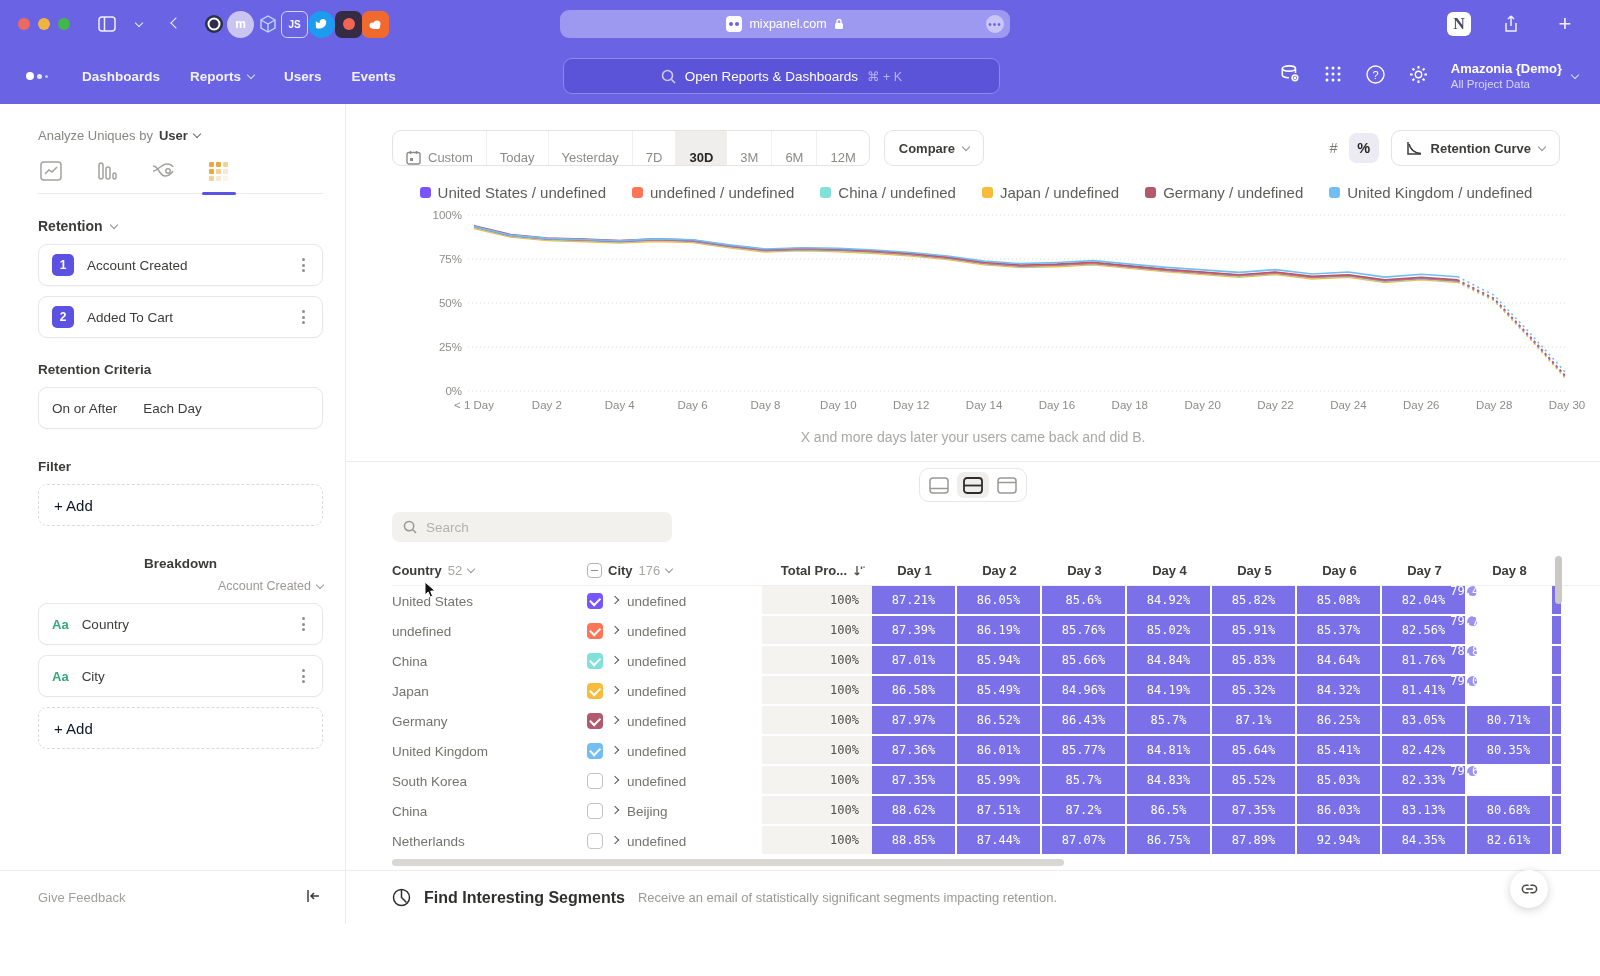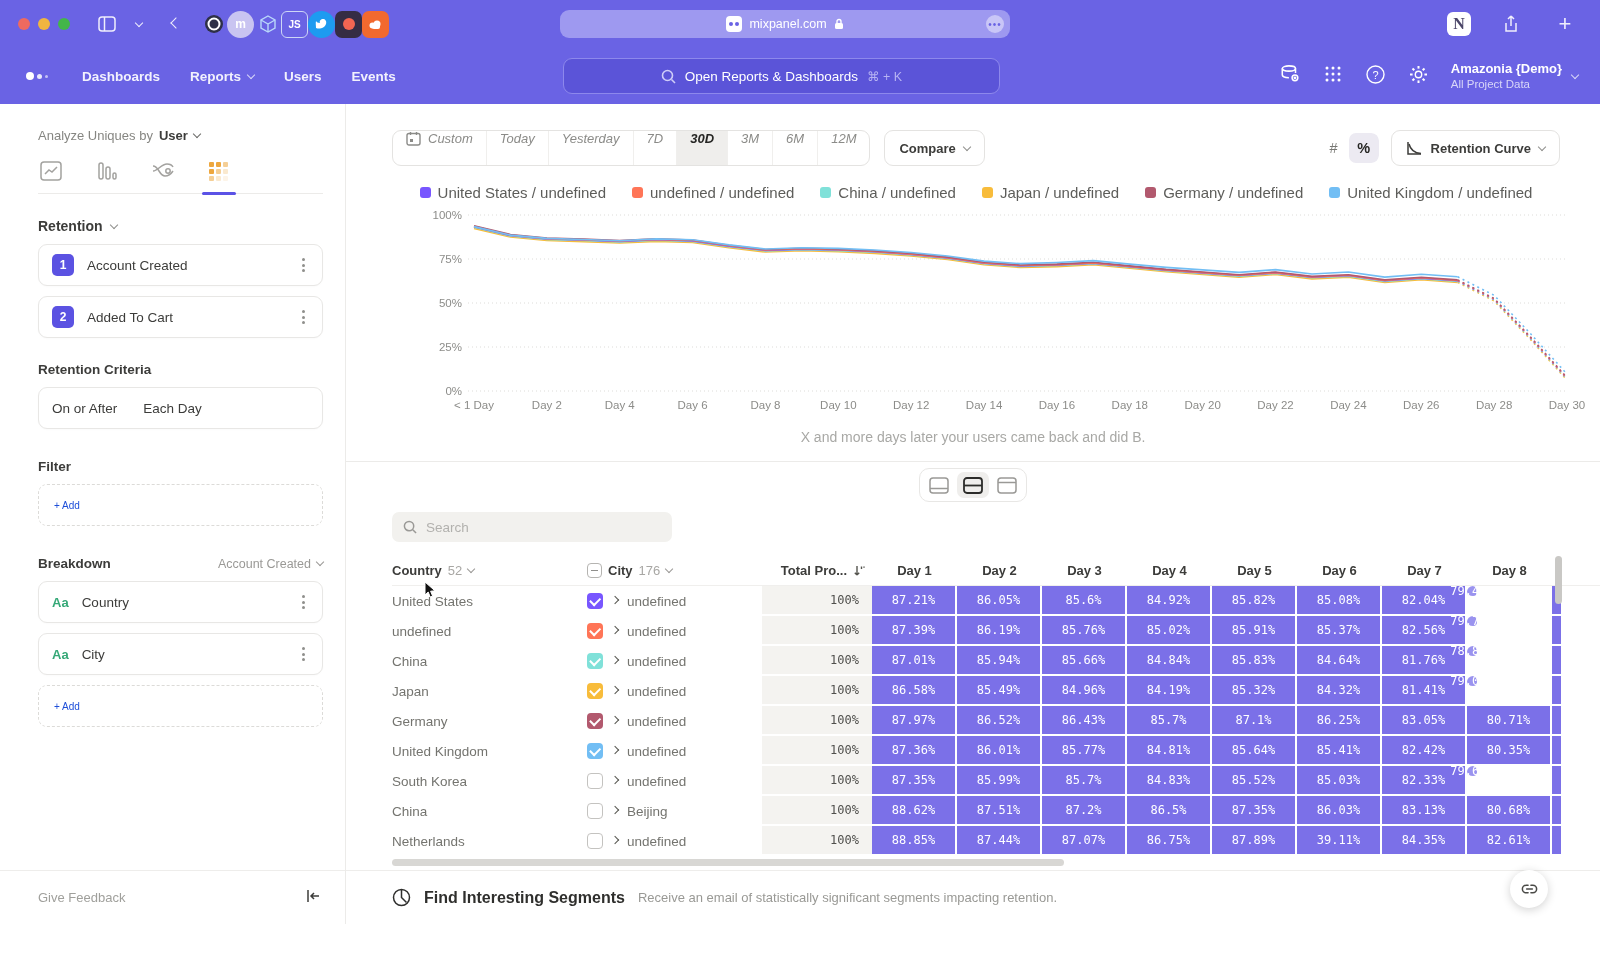--- a/index.html
+++ b/index.html
@@ -54,29 +54,29 @@
   .tabs { display:flex; gap:30px; margin-top:16px; border-bottom:1px solid #ecebe9; padding-bottom:10px; }
   .tab { position:relative; width:26px; height:24px; display:flex; align-items:center; justify-content:center; color:#a3a29f;}
   .tab.active::after { content:""; position:absolute; left:-4px; right:-4px; bottom:-12px; height:3px; background:#5b52e6; border-radius:2px;}
   .sec-h { margin-top:24px; font-size:14px; font-weight:700; color:#3c3c3a; display:flex; align-items:center; gap:8px;}
   .sec-h .right { margin-left:auto; font-weight:400; font-size:12.5px; color:#9a9996; display:flex; align-items:center; gap:6px;}
   .card { margin-top:10px; border:1px solid #e8e7e5; border-radius:9px; height:42px; display:flex; align-items:center; gap:13px; padding:0 13px; font-size:13.5px; color:#3c3c3a; background:#fff; box-shadow:0 1px 2px rgba(0,0,0,.02);}
   .badge { width:22px; height:22px; border-radius:5px; background:#5b52e2; color:#fff; font-size:12px; font-weight:700; display:flex; align-items:center; justify-content:center;}
   .aa { color:#35a877; font-size:13px; font-weight:700; }
   .kebab { margin-left:auto; display:flex; flex-direction:column; gap:2.5px; padding:4px;}
   .kebab i { width:3px; height:3px; border-radius:50%; background:#8f8f8c; display:block;}
-  .add-box { margin-top:10px; border:1px dashed #dcdbd8; border-radius:9px; height:42px; display:flex; align-items:center; padding:0 15px; font-size:10px; color:#1d4ed8;}
+  .add-box { margin-top:10px; border:1px dashed #dcdbd8; border-radius:9px; height:42px; display:flex; align-items:center; padding:0 15px; font-size:15px; color:#0f172a;}
   .criteria-card { gap:26px; font-weight:500;}
   .side-foot { position:absolute; left:0; right:0; bottom:0; height:54px; border-top:1px solid #eeedeb; display:flex; align-items:center; padding:0 24px 0 38px; font-size:13px; color:#a0a09c;}
   .collapse { margin-left:auto; color:#3c3c3a; font-size:14px; }
 
   
   .controls { display:flex; align-items:center; margin:26px 40px 0 46px; }
   .ranges { display:flex; border:1px solid #e4e3e1; border-radius:9px; overflow:hidden; background:#fff; height:36px; align-items:stretch;}
-  .range { display:flex; align-items:flex-start; gap:7px; padding:0 13px; font-size:13px; color:#8b8b88; border-left:1px solid #f0efed; cursor:pointer; white-space:nowrap;font-style:italic;}
+  .range { display:flex; align-items:flex-end; gap:7px; padding:0 13px; font-size:13px; color:#8b8b88; border-left:1px solid #f0efed; cursor:pointer; white-space:nowrap;}
   .range:first-child { border-left:none; }
   .range.active { background:#efeeec; color:#262624; font-weight:700; }
   .btn { display:flex; align-items:center; gap:8px; border:1px solid #e4e3e1; border-radius:9px; height:36px; padding:0 14px; font-size:13px; font-weight:600; color:#3c3c3a; background:#fff; cursor:pointer;}
   .compare { margin-left:14px; }
   .right-controls { margin-left:auto; display:flex; align-items:center; gap:12px; }
   .mode { display:flex; border-radius:8px; overflow:hidden; }
   .mode span { width:30px; height:30px; display:flex; align-items:center; justify-content:center; font-size:14.5px; color:#77777  3; color:#787874; border-radius:7px;}
   .mode span.active { background:#eceaf2; color:#26262  4; color:#262624; font-weight:600;}
 
   .legend { display:flex; justify-content:center; gap:26px; margin:18px 40px 0 46px; }
@@ -365,21 +365,21 @@
       <div class="card criteria-card">
         <span>On or After</span>
         <span>Each Day</span>
       </div>
 
       <div class="sec-h" style="font-size:13.5px;margin-top:30px;">
         <span>Filter</span>
       </div>
       <div class="add-box">+  Add</div>
 
-      <div class="sec-h" style="font-size:13.5px;margin-top:30px;">
+      <div class="sec-h" style="font-size:13.5px;margin-top:30px;flex-direction:column;">
         <span>Breakdown</span>
         <span class="right">
           <span>Account Created</span>
           <i class="chev"></i>
         </span>
       </div>
       <div class="card">
         <span class="aa">Aa</span>
         <span>Country</span>
         <span class="kebab">
@@ -767,21 +767,21 @@
                 <span class="cb un"></span>
                 <i class="chev r" style="color: rgb(85, 85, 79);"></i>
                 <span>undefined</span>
               </div>
               <div class="td-total">100%</div>
               <div class="td-val">88.85%</div>
               <div class="td-val">87.44%</div>
               <div class="td-val">87.07%</div>
               <div class="td-val">86.75%</div>
               <div class="td-val">87.89%</div>
-              <div class="td-val">39.11%</div>
+              <div class="td-val">92.94%</div>
               <div class="td-val">84.35%</div>
               <div class="td-val">82.61%</div>
               <div class="td-sliver"></div>
             </div>
           </div>
         <div class="hscroll"></div>
       </div>
 
       <div class="main-foot">
         <svg width="19" height="19" viewBox="0 0 19 19" fill="none" stroke="#2f2f2d" stroke-width="1.5">

